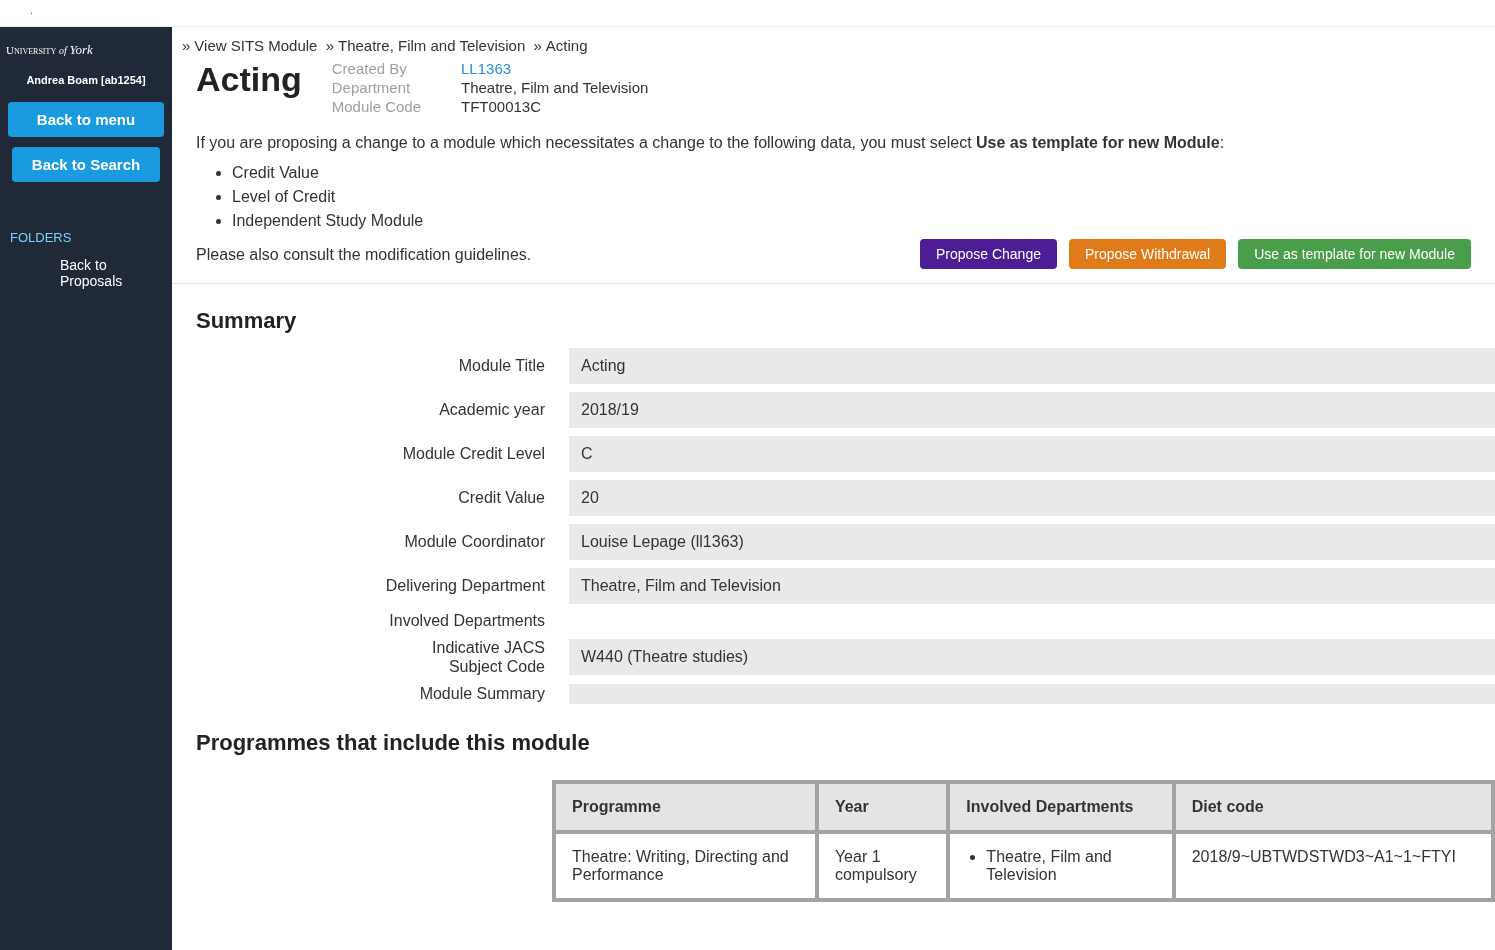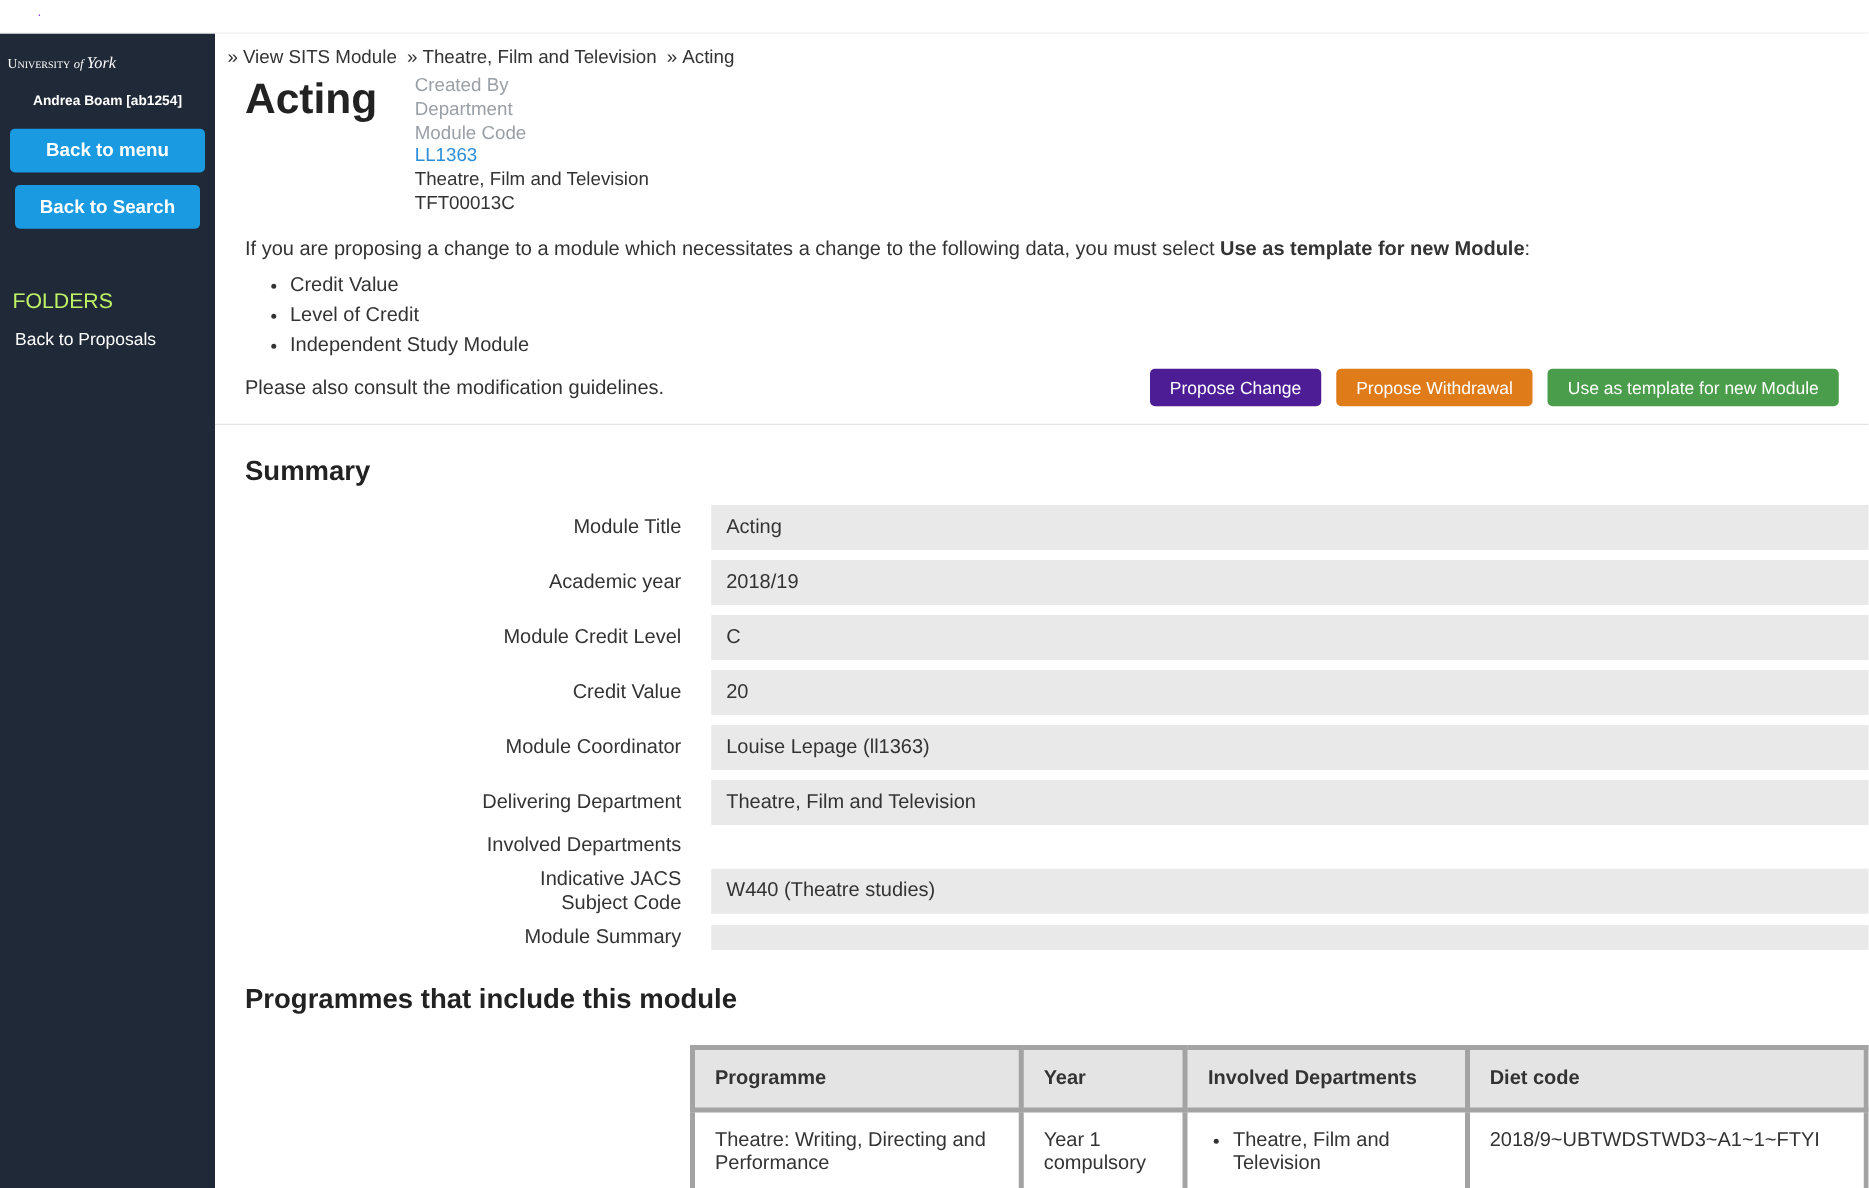--- a/index.html
+++ b/index.html
@@ -33,31 +33,32 @@
     border-radius: 4px;
     cursor: pointer;
     width: calc(100% - 16px);
   }
   .side-btn.search {
     margin: 10px 12px 10px 12px;
     width: calc(100% - 24px);
   }
 
   .folders-label {
-    color: #bef264;
-    font-size: 17px;
+    color: #7dd3fc;
+    font-size: 13px;
     padding: 8px 10px 6px 10px;
     margin-top: 40px;
   }
   .side-link {
     display: block;
     color: #fff;
     font-size: 14px;
     padding: 6px 10px 6px 12px;
     cursor: pointer;
+    margin-left: 48px;
   }
 
   .main {
     flex: 1;
     background: #fff;
     padding: 0 0 0 0;
     overflow: hidden;
   }
 
   .breadcrumb {
@@ -71,21 +72,21 @@
     display: flex;
     padding: 0 24px 6px 24px;
     align-items: flex-start;
   }
   h1.page-title {
     font-size: 34px;
     font-weight: bold;
     color: #222;
     padding-right: 30px;
   }
-  .meta-table { display: flex; flex-direction: column; }
+  .meta-table { display: flex; }
   .meta-labels { color: #9aa0a6; font-size: 15px; padding-right: 40px; line-height: 1.25; }
   .meta-values { font-size: 15px; line-height: 1.25; }
   .meta-values .link { color: #2a8ed8; }
 
   .info-text {
     padding: 10px 24px 0 24px;
     font-size: 16px;
     color: #333;
     line-height: 1.4;
   }

